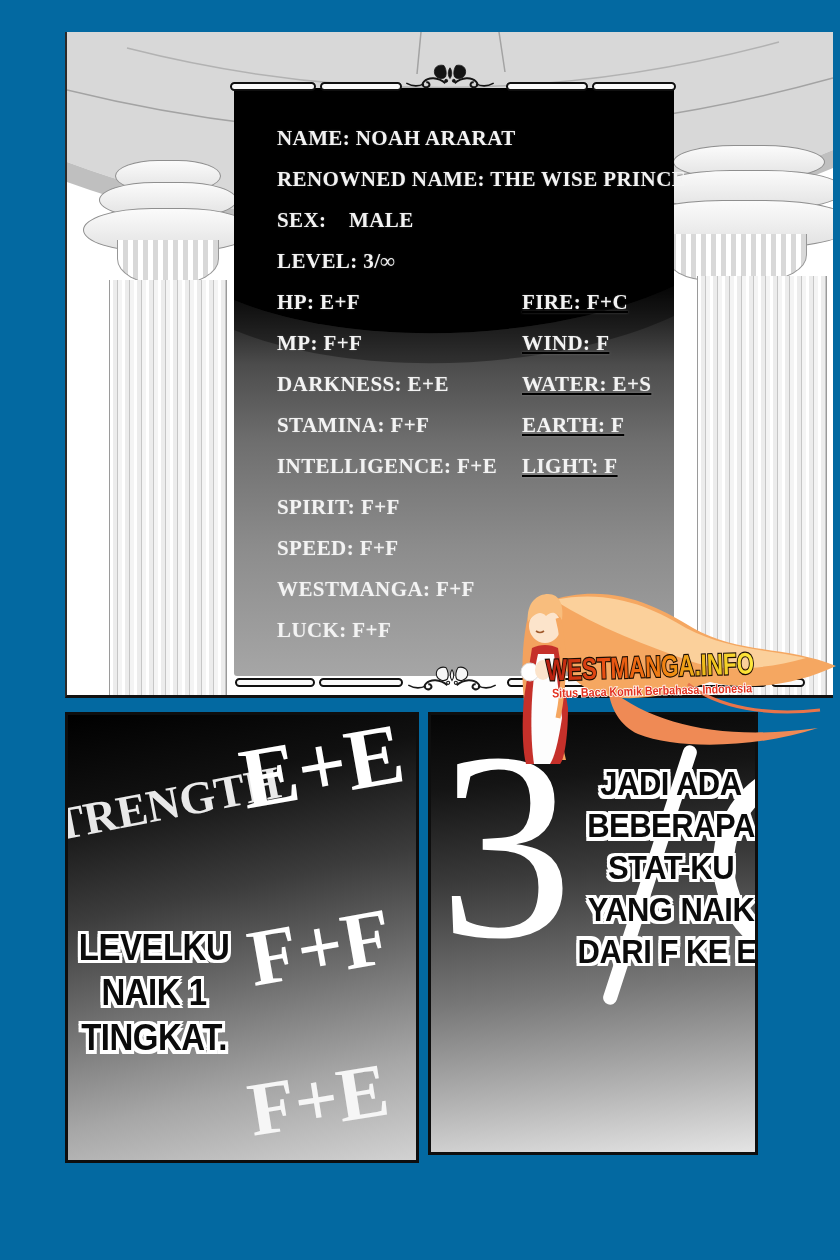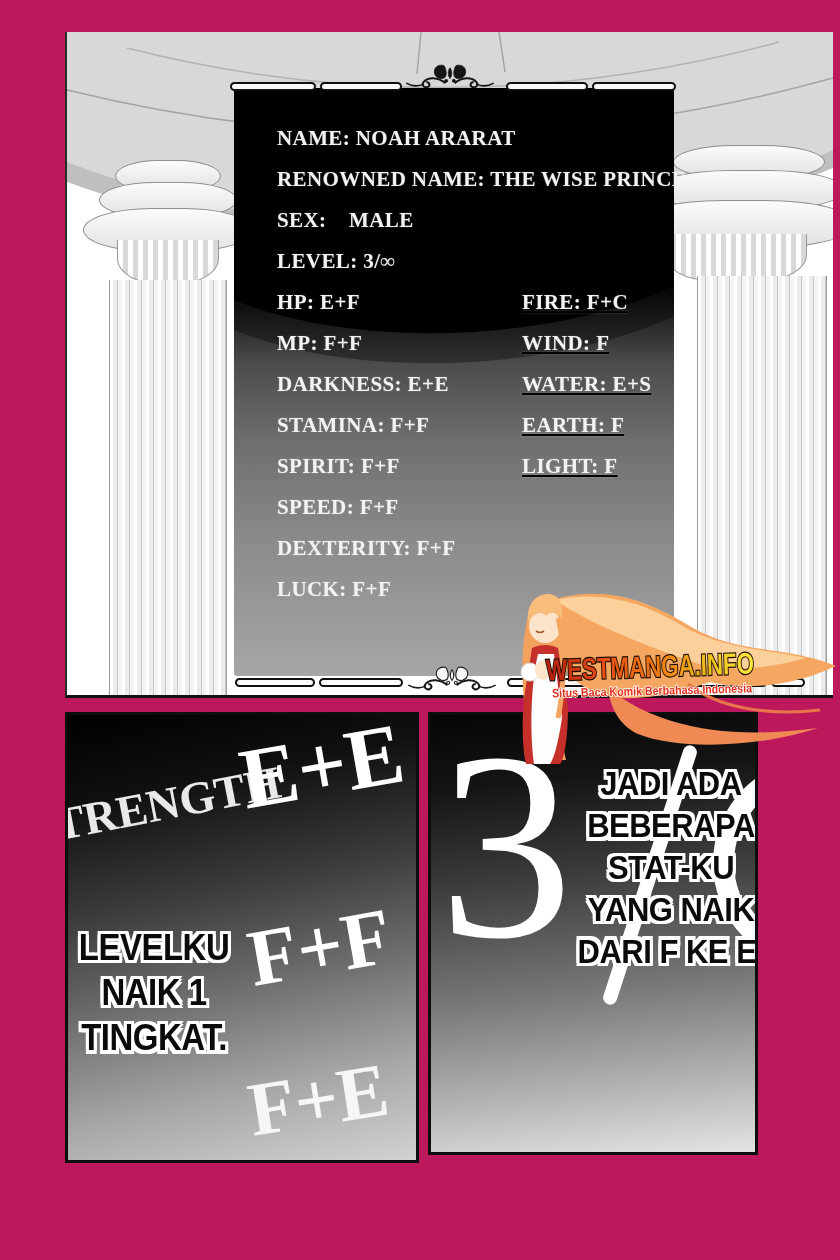--- a/index.html
+++ b/index.html
@@ -1,16 +1,16 @@
 <!DOCTYPE html>
 <html><head>
 <meta charset="utf-8">
 <style>
   html,body{margin:0;padding:0;background:#ffffff;}
-  .page{position:relative;width:840px;height:1260px;background:#be185d;overflow:hidden;
+  .page{position:relative;width:840px;height:1260px;background:#0369a1;overflow:hidden;
         font-family:"Liberation Sans",sans-serif;}
 
   
   .top-panel{position:absolute;left:65px;top:32px;width:766px;height:663px;background:#ffffff;
              border-left:2px solid #2b2b2b;border-bottom:3px solid #111;overflow:hidden;}
   .ceiling{position:absolute;left:0;top:0;width:766px;height:340px;}
 
   .column{position:absolute;}
   .shaft{position:absolute;background:repeating-linear-gradient(90deg,#ffffff 0 3px,#ececec 3px 7px,#c6c6c6 7px 8px,#f4f4f4 8px 12px);
          border-left:1px solid #9a9a9a;border-right:1px solid #9a9a9a;}
@@ -122,23 +122,24 @@
 
       <div class="stat-col left">
         <div class="stat-line">NAME: NOAH ARARAT</div>
         <div class="stat-line">RENOWNED NAME: THE WISE PRINCE</div>
         <div class="stat-line">SEX:    MALE</div>
         <div class="stat-line">LEVEL: 3/∞</div>
         <div class="stat-line">HP: E+F</div>
         <div class="stat-line">MP: F+F</div>
         <div class="stat-line">DARKNESS: E+E</div>
         <div class="stat-line">STAMINA: F+F</div>
+        <div class="stat-line">INTELLIGENCE: F+E</div>
         <div class="stat-line">SPIRIT: F+F</div>
         <div class="stat-line">SPEED: F+F</div>
-        <div class="stat-line">DEXTERITY: F+F</div>
+        <div class="stat-line">WESTMANGA: F+F</div>
         <div class="stat-line">LUCK: F+F</div>
       </div>
       <div class="stat-col right">
         <div class="stat-line">FIRE: F+C</div>
         <div class="stat-line">WIND: F</div>
         <div class="stat-line">WATER: E+S</div>
         <div class="stat-line">EARTH: F</div>
         <div class="stat-line">LIGHT: F</div>
       </div>
 

